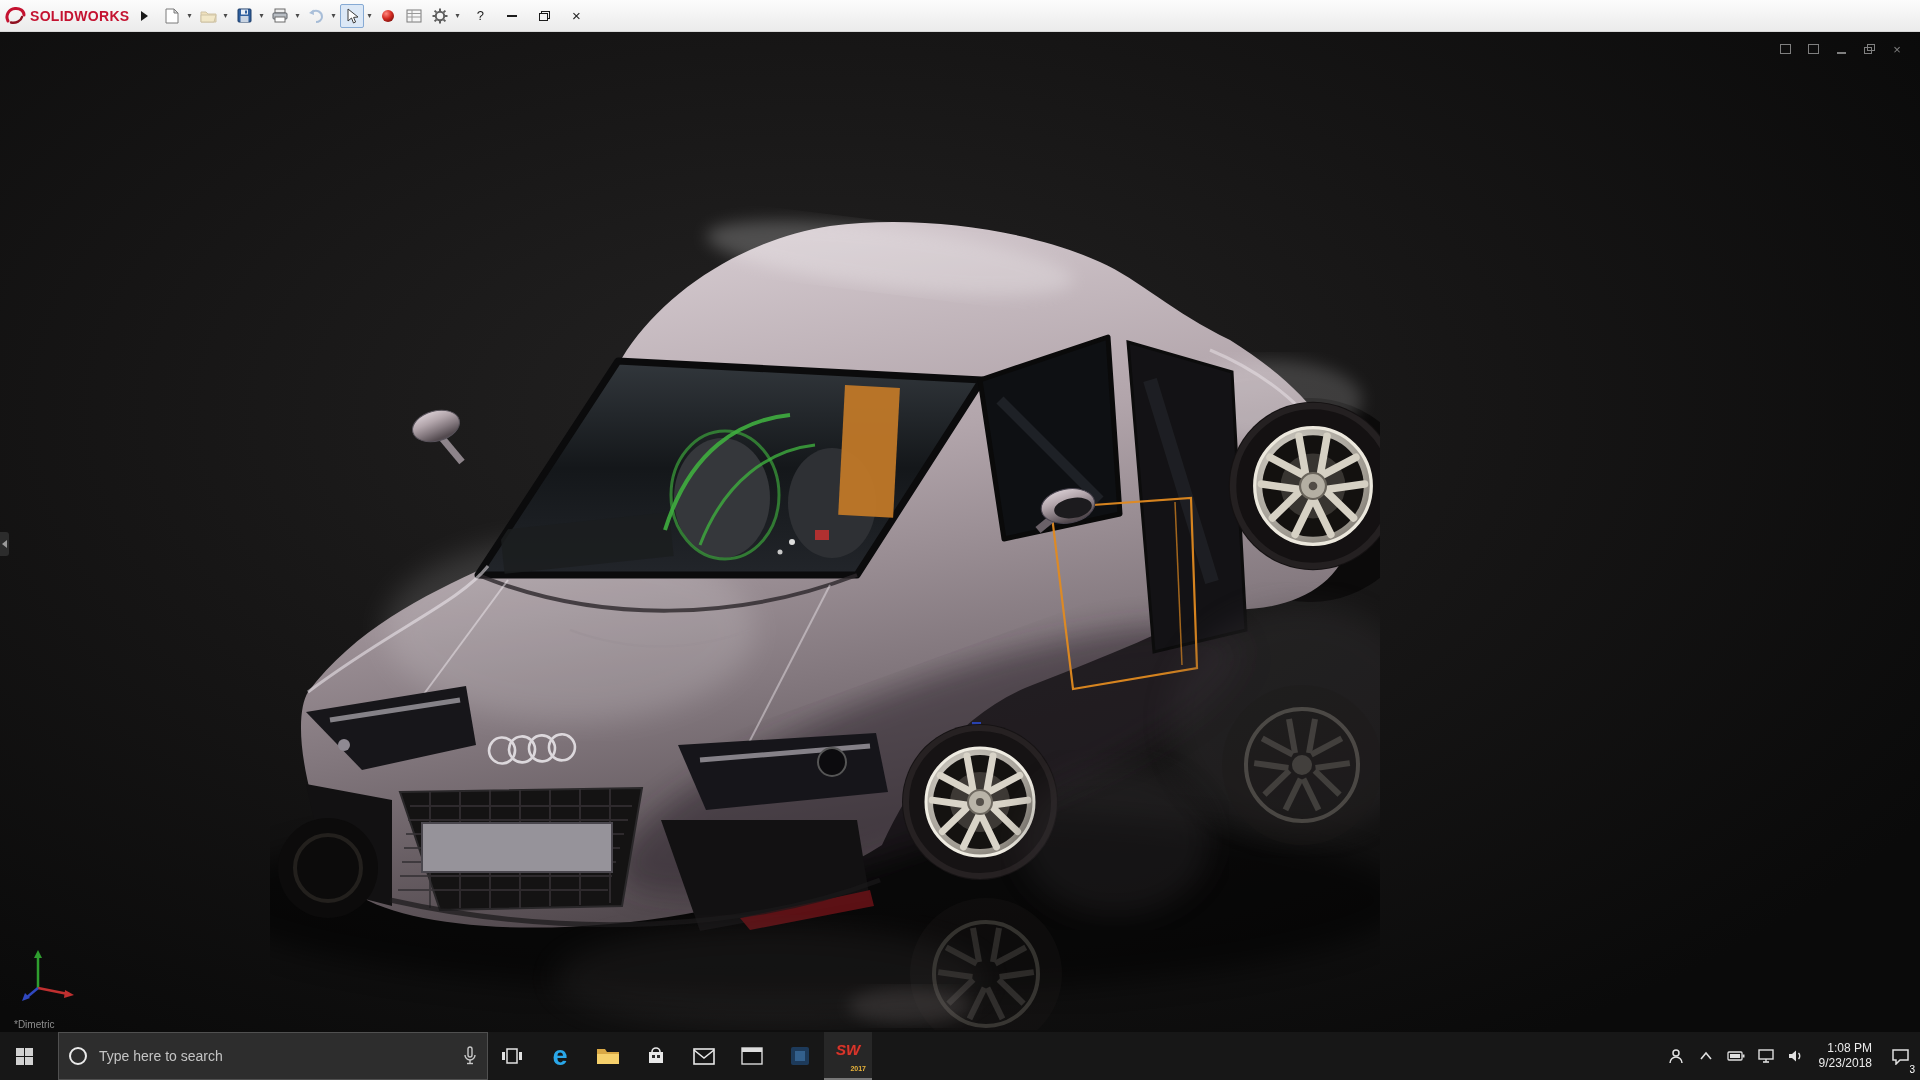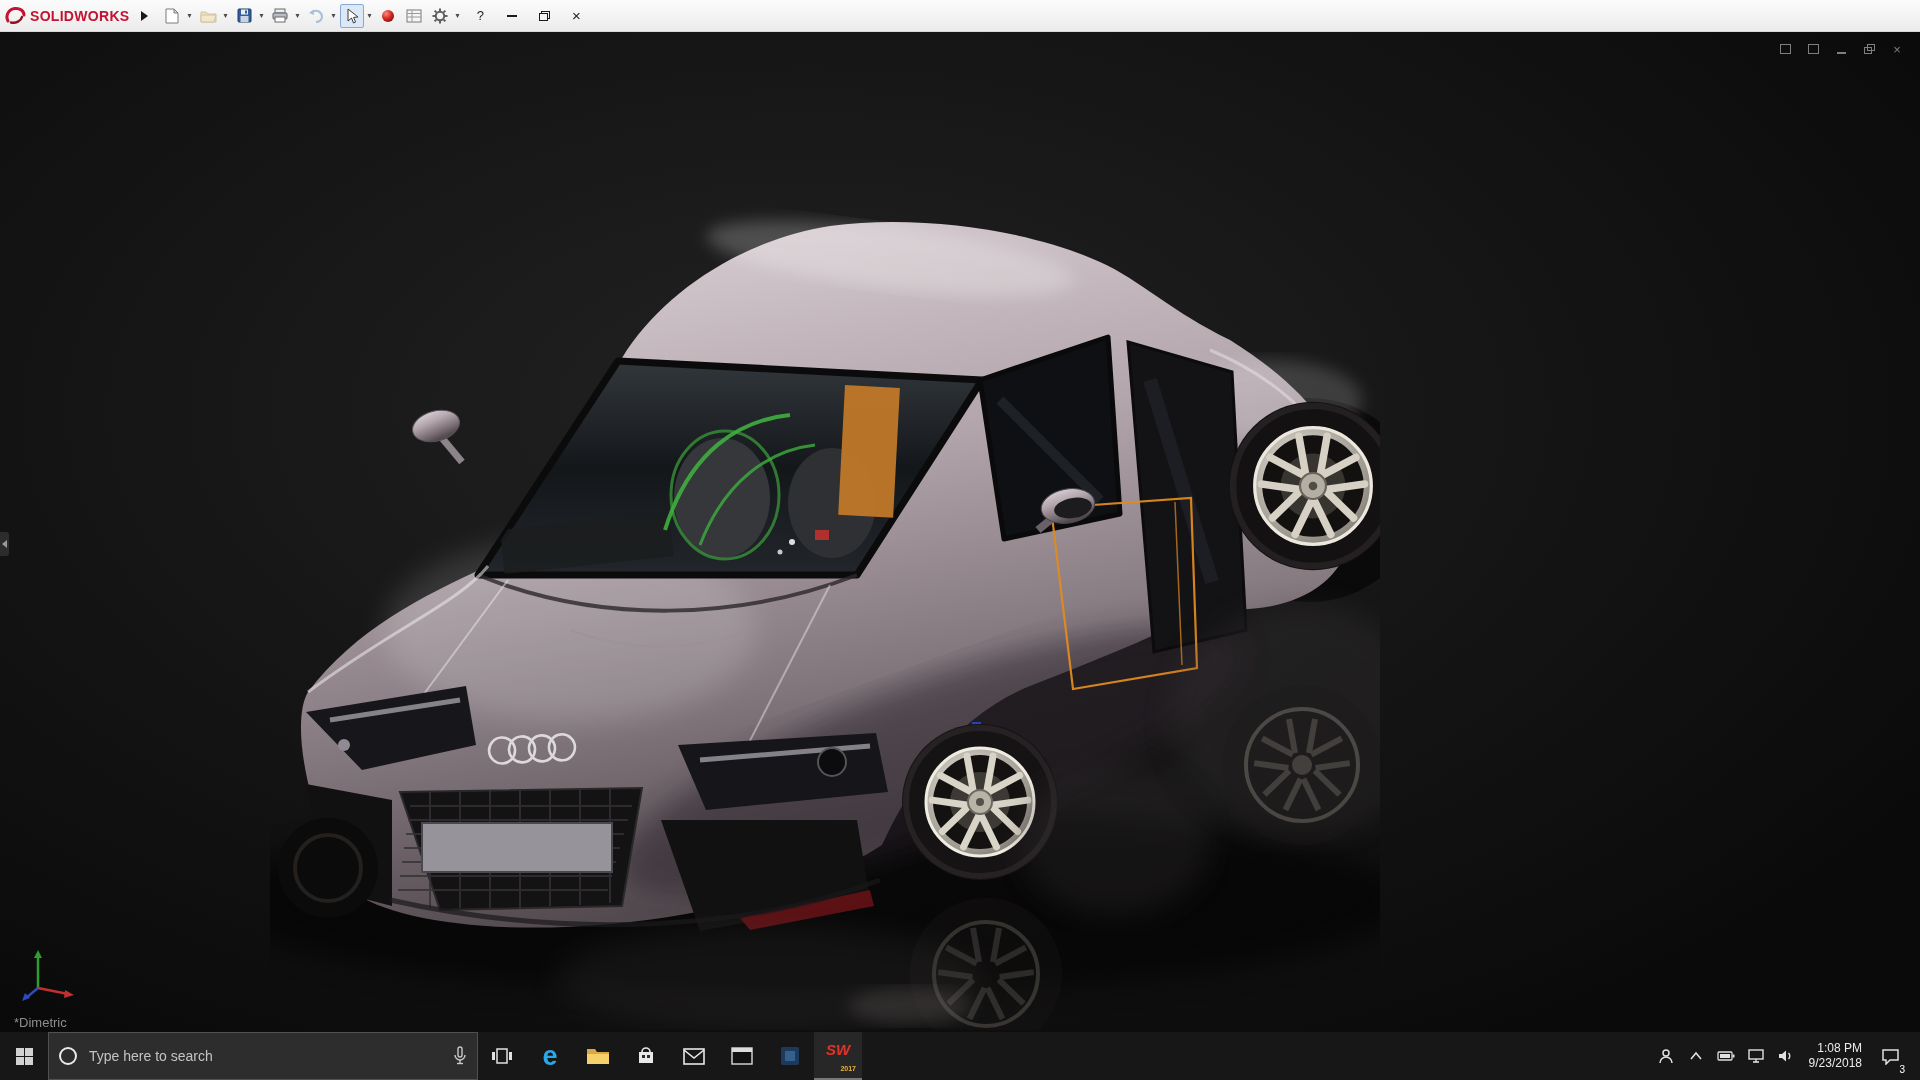--- a/index.html
+++ b/index.html
@@ -44,38 +44,38 @@
   .doc-sq{width:9px;height:8px;border:1px solid #9c9c9c;}
   .doc-min{width:9px;height:2px;background:#9c9c9c;align-self:flex-end;margin-bottom:2px;}
   .doc-restore{position:relative;width:11px;height:10px;}
   .doc-restore i{position:absolute;border:1px solid #9c9c9c;width:6px;height:5px;display:block;}
   .doc-restore i:first-child{right:0;top:0;}
   .doc-restore i:last-child{left:0;bottom:0;}
   .panel-tab{position:absolute;left:0;top:500px;width:9px;height:24px;background:#2c2c2c;border-radius:0 3px 3px 0;display:flex;align-items:center;justify-content:center;cursor:pointer;z-index:3;}
   .panel-tab i{width:0;height:0;border-right:5px solid #9a9a9a;border-top:4px solid transparent;border-bottom:4px solid transparent;}
   .car-svg{position:absolute;left:270px;top:168px;width:1110px;height:830px;}
   .triad-svg{position:absolute;left:20px;bottom:30px;z-index:3;}
-  .view-label{position:absolute;left:14px;bottom:2px;color:#8e8e8e;font-size:13px;z-index:3;}
+  .view-label{position:absolute;left:14px;bottom:2px;color:#8e8e8e;font-size:10px;z-index:3;}
 
   
   .taskbar{position:absolute;bottom:0;left:0;right:0;height:48px;background:#171717;display:flex;align-items:stretch;z-index:20;}
   .start-btn{width:48px;display:flex;align-items:center;justify-content:center;cursor:pointer;}
   .win-logo{display:grid;grid-template-columns:8px 8px;grid-template-rows:8px 8px;gap:1px;}
   .win-logo span{background:#d2d2d2;display:block;}
-  .searchbox{width:430px;background:#2d2d2d;border:1px solid #505050;display:flex;align-items:center;gap:10px;padding:0 10px;box-sizing:border-box;cursor:text;}
+  .searchbox{width:430px;background:#2d2d2d;border:1px solid #505050;display:flex;align-items:center;gap:10px;padding:0 10px;box-sizing:border-box;cursor:text;margin-left:10px;}
   .cortana-ring{width:18px;height:18px;border:2px solid #eaeaea;border-radius:50%;box-sizing:border-box;flex:none;}
   .searchbox input{flex:1;background:transparent;border:none;outline:none;color:#d6d6d6;font-size:14px;font-family:inherit;}
   .searchbox input::placeholder{color:#c4c4c4;}
   .task-icon{width:48px;display:flex;align-items:center;justify-content:center;position:relative;cursor:pointer;}
   .task-icon.active{background:#272727;box-shadow:inset 0 -2px 0 #787878;}
   .edge-e{color:#2aa7e8;font-size:27px;font-weight:bold;line-height:1;}
   .sw-wrap{position:relative;width:30px;height:30px;display:flex;align-items:flex-start;justify-content:center;}
   .sw-glyph{color:#d6362c;font-weight:bold;font-size:15px;font-style:italic;text-shadow:0 0 1px #7a1a14;}
   .sw-year{position:absolute;bottom:-1px;right:-3px;color:#e8b33a;font-size:7px;font-weight:bold;}
-  .tray{margin-left:auto;display:flex;align-items:center;gap:4px;padding-right:12px;}
+  .tray{margin-left:auto;display:flex;align-items:center;gap:4px;padding-right:2px;}
   .tray-icon{width:26px;height:42px;display:flex;align-items:center;justify-content:center;cursor:pointer;}
   .clock{text-align:right;color:#ececec;font-size:12px;line-height:15px;padding:0 6px;cursor:pointer;}
   .action-wrap{position:relative;width:36px;height:48px;display:flex;align-items:center;justify-content:center;cursor:pointer;}
   .badge{position:absolute;bottom:5px;right:3px;color:#fff;font-size:10px;}
 </style>
 </head>
 <body>
 
 <div class="titlebar">
   <div class="brand">

